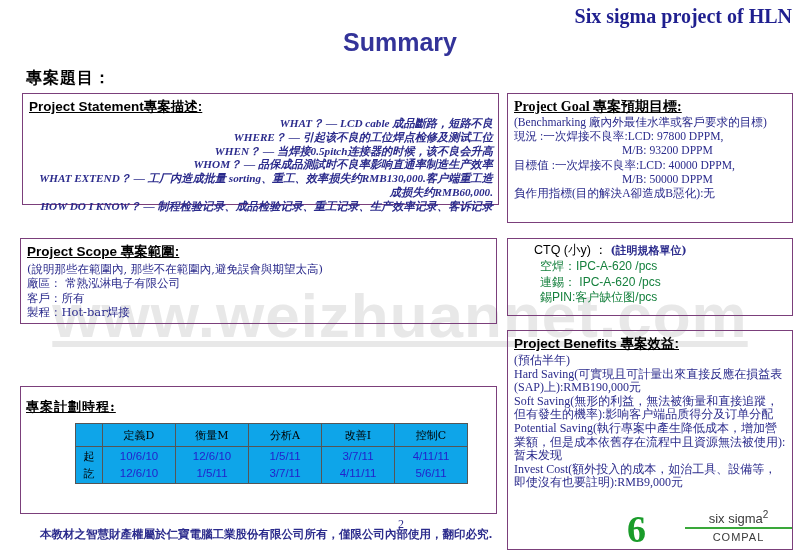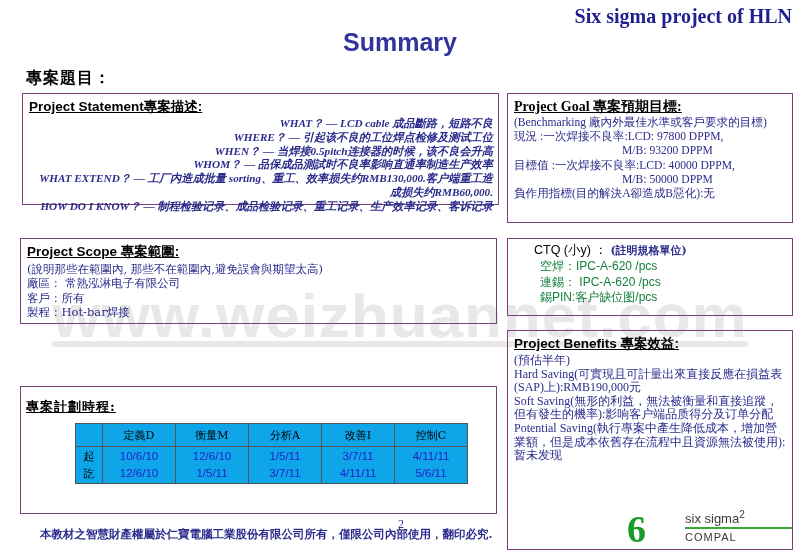--- a/index.html
+++ b/index.html
@@ -291,21 +291,21 @@
     font-size: 38px;
     font-weight: bold;
     color: #1a9c2a;
     line-height: 38px;
   }
   #logo-right {
     position: absolute;
     left: 58px;
     top: 1px;
     width: 107px;
-    text-align: left;
+    text-align: center;
   }
   #logo-sixsigma {
     font-family: "Liberation Sans", sans-serif;
     font-size: 13px;
     color: #3a3a3a;
     white-space: nowrap;
   }
   #logo-sixsigma sup { font-size: 10px; }
   #logo-rule {
     height: 2px;
@@ -378,20 +378,21 @@
     </div>
   </div>
 
   <div class="pbox" id="box-benefits">
     <div class="pbox-inner">
       <div class="bx-head">Project Benefits 專案效益:</div>
       <div class="bodyline wrap">(預估半年)</div>
       <div class="bodyline wrap">Hard Saving(可實現且可計量出來直接反應在損益表(SAP)上):RMB190,000元</div>
       <div class="bodyline wrap">Soft Saving(無形的利益，無法被衡量和直接追蹤，但有發生的機率):影响客户端品质得分及订单分配</div>
       <div class="bodyline wrap">Potential Saving(執行專案中產生降低成本，增加營業額，但是成本依舊存在流程中且資源無法被使用):暂未发现</div>
+      <div class="bodyline wrap">Invest Cost(額外投入的成本，如治工具、設備等，即使沒有也要註明):RMB9,000元</div>
     </div>
   </div>
 
   <div class="pbox" id="box-schedule"></div>
   <div id="schedule-label">專案計劃時程:</div>
 
   <table id="sched-table">
     <tbody>
         <tr>
       <th class="corner"></th>

